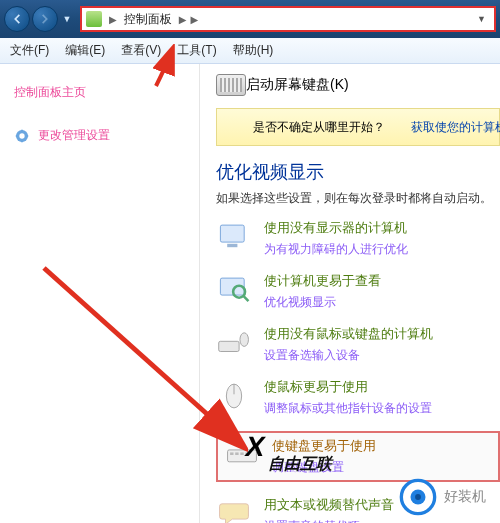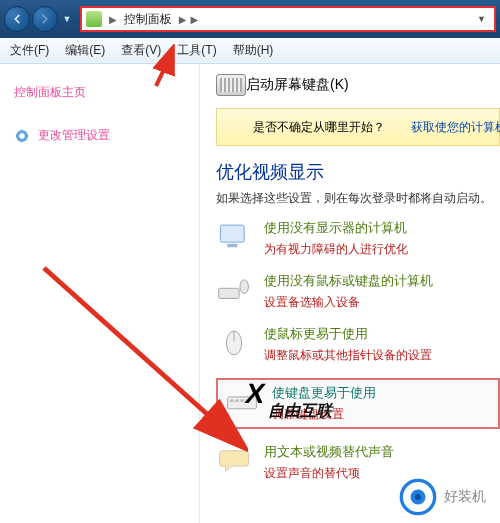--- a/index.html
+++ b/index.html
@@ -46,21 +46,21 @@
   .tip-link { color:#0645ad; cursor:pointer; }
 
   .section-title { color:#003399; font-size:18px; margin-bottom:6px; }
   .section-sub { color:#333; margin-bottom:12px; }
 
   .opt-row { display:flex; gap:12px; margin-bottom:14px; align-items:flex-start; }
   .opt-icon { width:36px; height:36px; flex-shrink:0; display:flex; align-items:center; justify-content:center; }
   .opt-icon svg { width:34px; height:34px; }
   .opt-text { }
   .opt-title { color:#4d7c0f; cursor:pointer; margin-bottom:4px; font-size:13px; }
-  .opt-desc { color:#b91c1c; font-size:12px; }
+  .opt-desc { color:#8b5cf6; font-size:12px; }
 
   .opt-row.highlight { border:2px solid #e07070; padding:4px 6px; background:#fafafa; position:relative; }
   .overlay-brand { position:absolute; left:50px; top:21px; font-weight:700; font-size:16px; font-style:italic; color:#111; }
   .overlay-x { position:absolute; left:28px; top:-2px; font-size:28px; font-weight:900; color:#000; transform:skewX(-12deg); }
 
   
   .anno-arrow2 { position:absolute; left:38px; top:262px; z-index:40; pointer-events:none; }
 
   
   .watermark { position:absolute; right:14px; bottom:6px; display:flex; align-items:center; gap:6px; z-index:60; }
@@ -169,20 +169,33 @@
             <rect x="4" y="6" width="28" height="20" rx="2" fill="#dbe9fb" stroke="#6a9bd6"></rect>
             <rect x="12" y="28" width="12" height="4" fill="#9cb7d7"></rect>
           </svg>
       </div>
       <div class="opt-text">
         <div class="opt-title">使用没有显示器的计算机</div>
         <div class="opt-desc">为有视力障碍的人进行优化</div>
       </div>
     </div>
 
+    <div class="opt-row">
+      <div class="opt-icon">
+        <svg viewBox="0 0 40 40">
+            <rect x="4" y="6" width="28" height="20" rx="2" fill="#dbe9fb" stroke="#6a9bd6"></rect>
+            <circle cx="26" cy="22" r="7" fill="none" stroke="#5a7" stroke-width="3"></circle>
+            <line x1="31" y1="27" x2="37" y2="33" stroke="#5a7" stroke-width="3"></line>
+          </svg>
+      </div>
+      <div class="opt-text">
+        <div class="opt-title">使计算机更易于查看</div>
+        <div class="opt-desc">优化视频显示</div>
+      </div>
+    </div>
 
     <div class="opt-row">
       <div class="opt-icon">
         <svg viewBox="0 0 40 40">
             <rect x="2" y="18" width="24" height="12" rx="2" fill="#e8e8e8" stroke="#999"></rect>
             <ellipse cx="32" cy="16" rx="5" ry="8" fill="#e8e8e8" stroke="#999"></ellipse>
           </svg>
       </div>
       <div class="opt-text">
         <div class="opt-title">使用没有鼠标或键盘的计算机</div>
@@ -207,21 +220,21 @@
       <div class="opt-icon">
         <svg viewBox="0 0 40 40">
             <rect x="3" y="14" width="34" height="14" rx="2" fill="#eee" stroke="#999"></rect>
             <rect x="6" y="17" width="4" height="3" fill="#bbb"></rect>
             <rect x="12" y="17" width="4" height="3" fill="#bbb"></rect>
             <rect x="18" y="17" width="4" height="3" fill="#bbb"></rect>
             <rect x="24" y="17" width="4" height="3" fill="#bbb"></rect>
           </svg>
       </div>
       <div class="opt-text">
-        <div class="opt-title" style="color:#0f766e">使键盘更易于使用</div>
+        <div class="opt-title" style="color:#a16207">使键盘更易于使用</div>
         <div class="opt-desc">调整键盘设置</div>
       </div>
       <span class="overlay-x">X</span>
       <span class="overlay-brand">自由互联</span>
     </div>
 
     <div class="opt-row">
       <div class="opt-icon">
         <svg viewBox="0 0 40 40">
             <path d="M6 8h28a3 3 0 013 3v12a3 3 0 01-3 3H18l-8 6v-6H6a3 3 0 01-3-3V11a3 3 0 013-3z" fill="#f6e7b3" stroke="#dba"></path>

